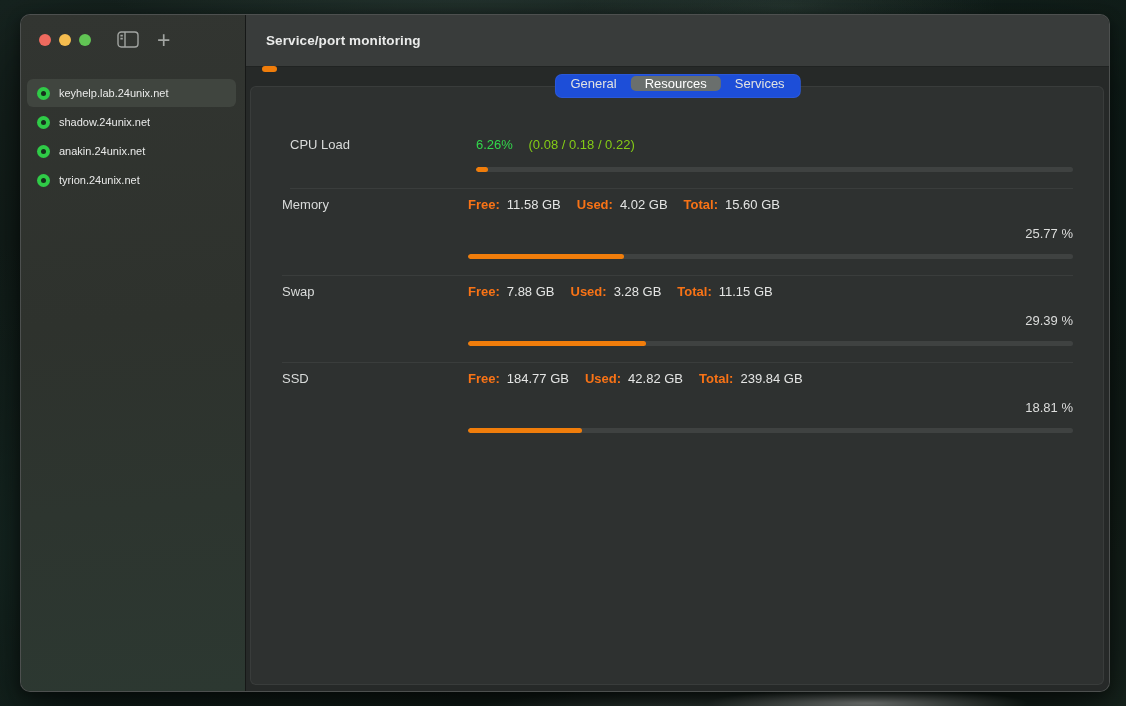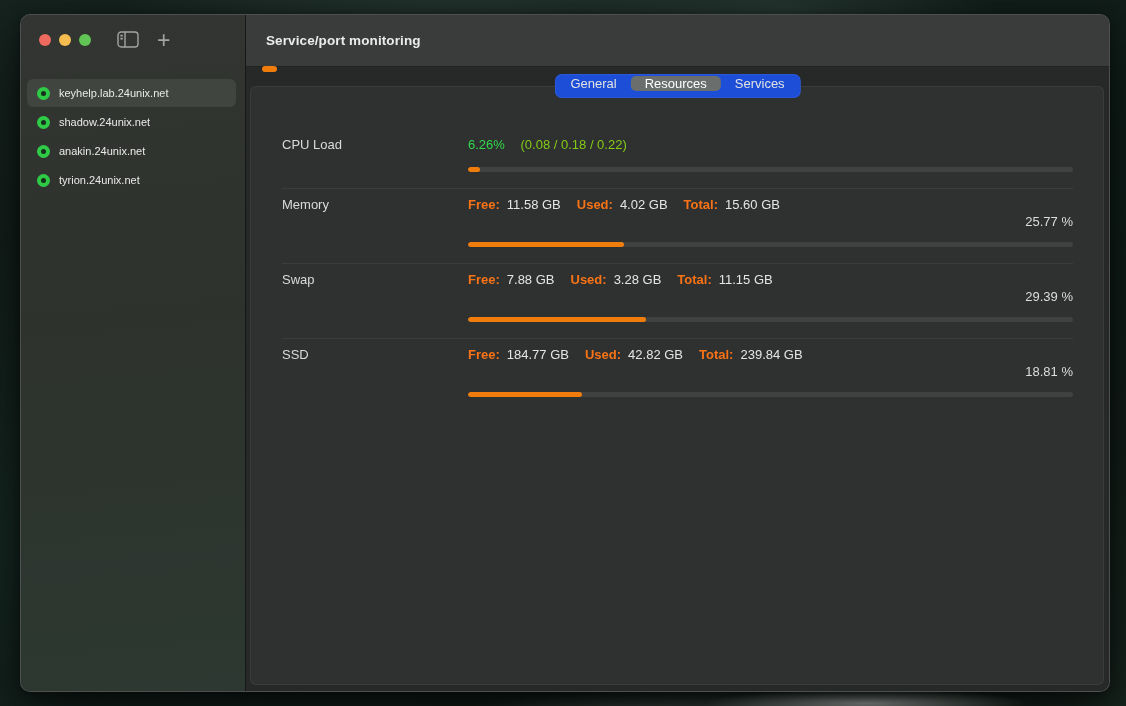--- a/index.html
+++ b/index.html
@@ -63,30 +63,30 @@
     height:24px; display:flex; align-items:flex-start; background:#1d4ed8;
     border:1px solid rgba(255,255,255,.06); border-radius:7px; padding:1px; z-index:3; }
   .segment { border-radius:5px; padding:0 14px; font-size:13px; color:#e2e3e2;
     display:flex; align-items:center; justify-content:center; white-space:nowrap; }
   .segment.selected { background:#6a6f6d; color:#ffffff; }
 
   
   .rows { position:absolute; left:31px; right:30px; top:0; }
   .row { display:flex; border-bottom:1px solid rgba(255,255,255,.06); }
   .row:last-child { border-bottom:none; }
-  .row-cpu { padding:50px 0 16px; }
+  .row-cpu { padding:50px 0 16px;margin-left:8px; }
   .row-std { padding:8px 0 16px; }
   .row-label { width:186px; flex:0 0 186px; font-size:13px; color:#d9dbda; line-height:15px; }
   .row-body { flex:1; min-width:0; }
   .stats-line { font-size:13px; color:#e4e5e4; line-height:15px; white-space:nowrap; }
   .stats-line b { font-weight:700; color:#f97316; margin-right:7px; }
   .stat-val { margin-right:16px;text-align:center; }
   .cpu-value { color:var(--cpu-green,#32d74b); margin-right:12px; }
   .cpu-loadavg { color:#84cc16; }
-  .percent-line { font-size:13px; color:#dcdddc; line-height:15px; text-align:right; margin-top:2px; }
+  .percent-line { font-size:13px; color:#dcdddc; line-height:15px; text-align:right; margin-top:14px; }
   .bar-track { margin-top:13px; height:5px; border-radius:2.5px; background:#3f4241; overflow:hidden; }
   .row-cpu .bar-track { margin-top:15px; }
   .bar-fill { height:100%; border-radius:2.5px; background:var(--accent-orange,#f07d0b); }
 </style>
 </head>
 <body>
 
 <div class="wallpaper"></div>
 
 <div class="window">

